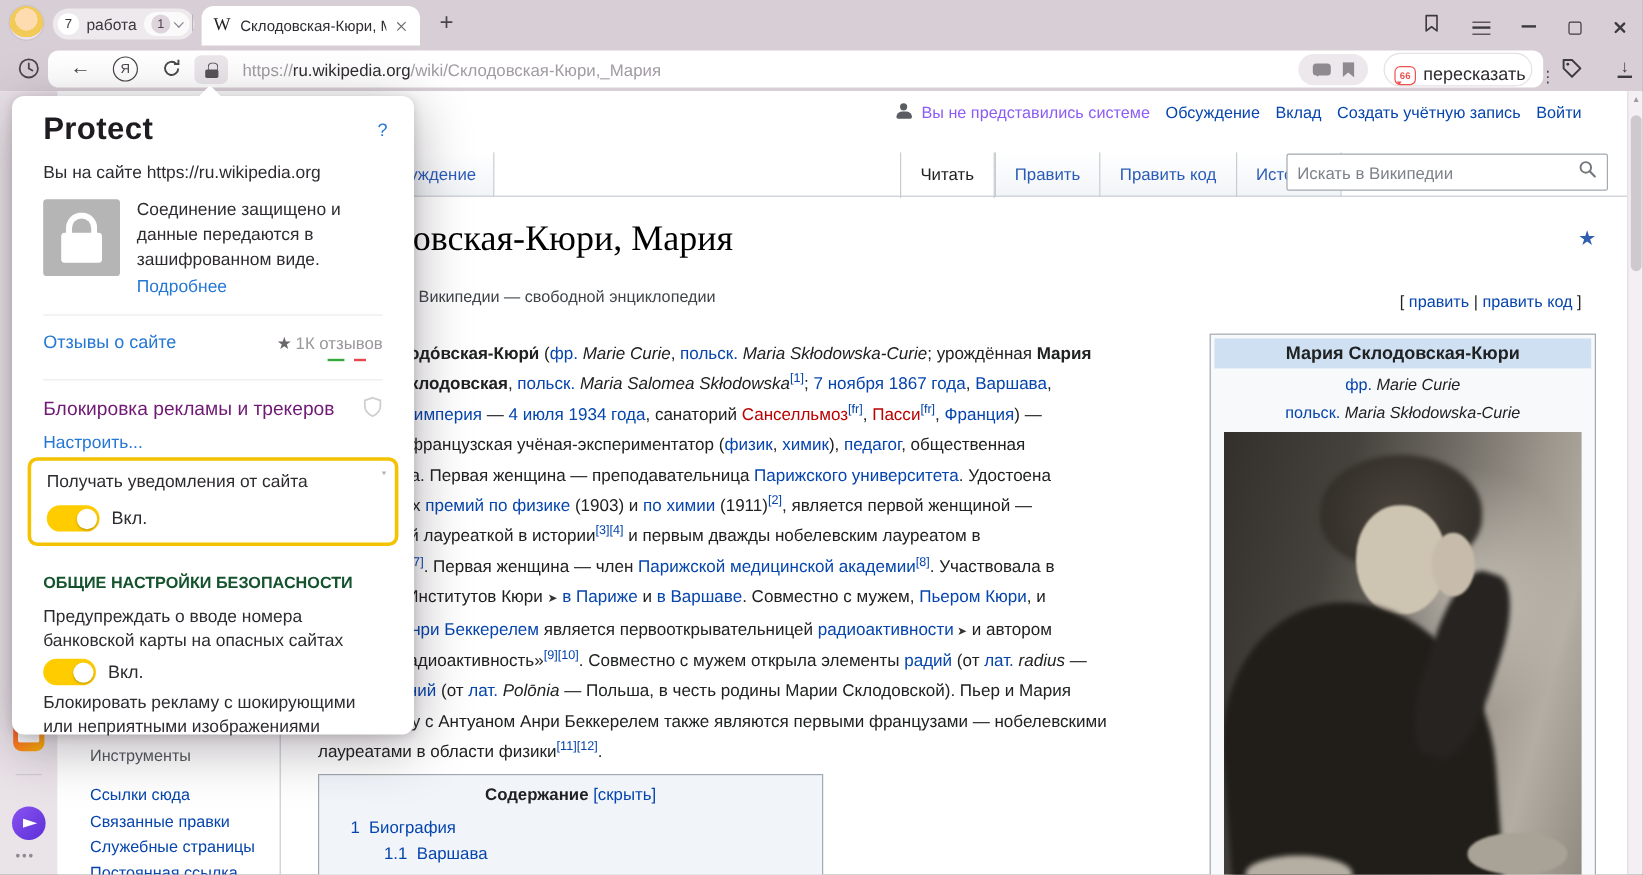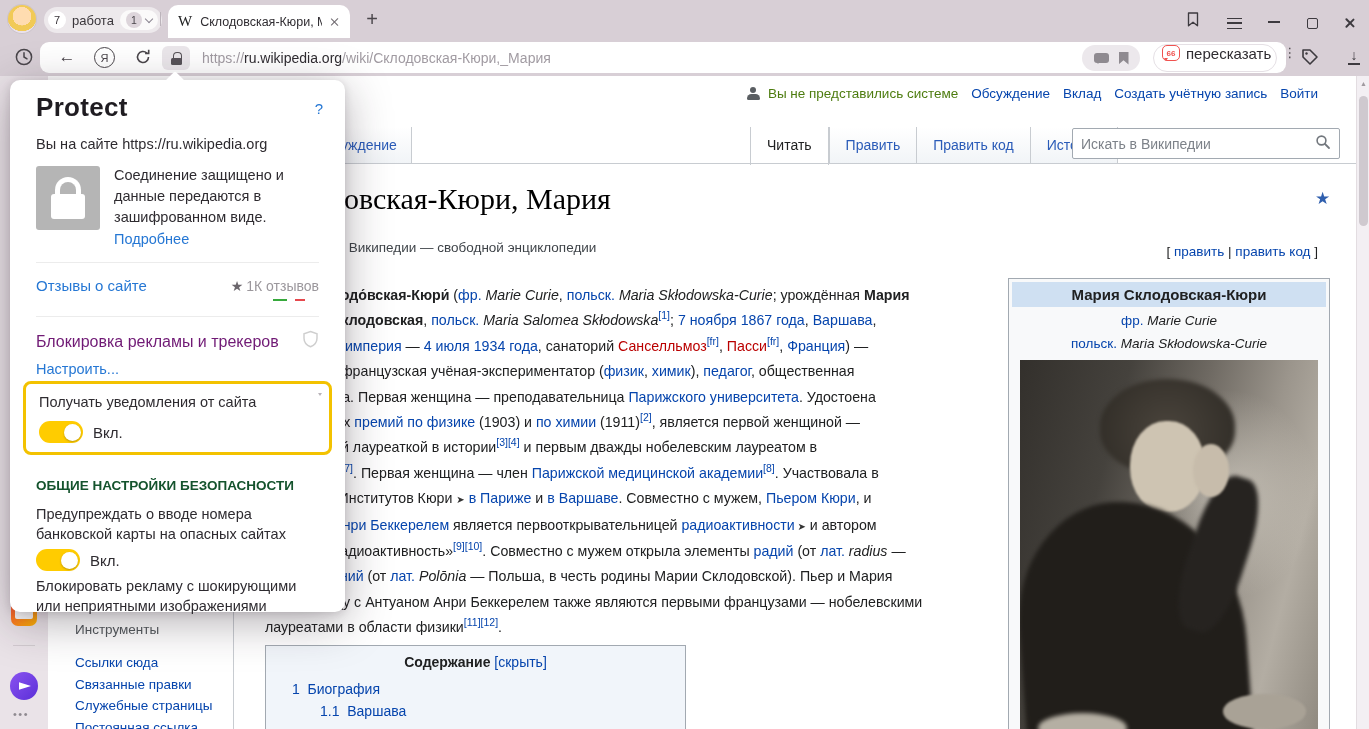--- a/index.html
+++ b/index.html
@@ -47,21 +47,21 @@
   .lockmini{position:relative;width:11px;height:13px}
   .lockmini::before{content:"";position:absolute;left:2px;top:0;width:7px;height:7px;border:1.8px solid #575258;border-bottom:none;border-radius:4px 4px 0 0}
   .lockmini::after{content:"";position:absolute;left:0;bottom:0;width:11px;height:7px;background:#575258;border-radius:1.5px}
   .urltext{position:absolute;left:202px;top:48px;height:20px;display:flex;align-items:center;font-size:14px;white-space:pre}
   .sg-dim{color:#a19ba2}.sg-host{color:#2f2c31;font-weight:500}
   .graypill{position:absolute;left:1082px;top:45px;width:58px;height:26px;border-radius:13px;background:#ece8ec;display:flex;align-items:center;justify-content:center;gap:10px}
   .bubble{width:15px;height:10px;background:#8f8a90;border-radius:3px;position:relative}
   .bubble::after{content:"";position:absolute;left:2px;bottom:-3.5px;border:3.5px solid transparent;border-top-color:#8f8a90;border-left-width:2.5px;border-right-width:2.5px}
   .bmk{width:10px;height:13px;background:#8f8a90;clip-path:polygon(0 0,100% 0,100% 100%,50% 68%,0 100%)}
   .rephrase{position:absolute;left:1153px;top:44px;width:124px;height:28px;background:#fff;border:1px solid #e5e0e5;border-radius:14px;
-    display:flex;align-items:flex-start;gap:6px;padding:0 8px}
+    display:flex;align-items:flex-end;gap:6px;padding:0 8px}
   .qbadge{width:18px;height:16px;border:1.5px solid #f0524f;border-radius:5px;color:#f0524f;font-size:8px;font-weight:bold;
     display:flex;align-items:center;justify-content:center;position:relative;flex:0 0 auto}
   .qbadge::after{content:"";position:absolute;left:1px;bottom:-4px;border:3px solid transparent;border-top-color:#f0524f;border-left-width:2px;border-right-width:2px}
   .reph-label{font-size:15px;color:#2f2c31}
   .reph-sep{width:1px;height:14px;background:#e5e0e5}
   .vdots{font-size:13px;color:#4a464b}
   .dl-icon{position:absolute;left:1344px;top:46px;width:20px;height:22px;display:flex;flex-direction:column;align-items:center;justify-content:center}
   .dl-arrow{font-size:14px;color:#3d3a3f;line-height:12px}
   .dl-bar{width:12px;height:1.6px;background:#3d3a3f;margin-top:1.5px}
 
@@ -70,21 +70,21 @@
   .mail-ic::after{content:"";position:absolute;left:4px;top:7px;width:18px;height:12px;background:#fff;border-radius:2px;
     clip-path:polygon(0 0,100% 0,100% 100%,0 100%,0 0,50% 55%,100% 0,100% 18%,50% 70%,0 18%)}
   .strip-div{position:absolute;left:13px;top:645px;width:22px;height:1px;background:#d2cbd0}
   .alice{position:absolute;left:10px;top:672px;width:28px;height:28px;border-radius:50%;background:linear-gradient(135deg,#8a53f0,#5b2fd8)}
   .alice::after{content:"";position:absolute;left:9px;top:8px;width:12px;height:12px;background:#fff;clip-path:polygon(0 18%,100% 50%,0 82%);border-radius:2px}
   .strip-dots{position:absolute;left:13px;top:708px;font-size:11px;color:#8f8a90;letter-spacing:1.5px}
 
   
   .page{position:absolute;left:48px;top:76px;width:1308px;height:653px;background:#fff}
   .pbar{position:absolute;right:38px;top:10px;display:flex;align-items:center;gap:13px;font-size:13.5px}
-  .pbar .nolog{color:#4d7c0f;display:flex;align-items:center;gap:8px}
+  .pbar .nolog{color:#8b5cf6;display:flex;gap:8px}
   .person{position:relative;width:13px;height:13px}
   .person::before{content:"";position:absolute;left:3.5px;top:0;width:6px;height:6px;border-radius:50%;background:#5a5e62}
   .person::after{content:"";position:absolute;left:0;top:7px;width:13px;height:6px;border-radius:6px 6px 2px 2px;background:#5a5e62}
   .blue{color:#0645ad}
   .tabs-border{position:absolute;left:0;top:87px;width:1308px;height:1px;background:#c8ccd1}
   .wtab-row{position:absolute;left:702px;top:51px;display:flex;height:37px}
   .wtab{padding:0 16px;font-size:14px;line-height:37px;color:#2a5bb8;background:linear-gradient(#ffffff,#f1f4f7);border-left:1px solid #c8ccd1}
   .wtab:last-child{border-right:1px solid #c8ccd1}
   .wtab:first-child{background:#fff;color:#202122;border-right:1px solid #c8ccd1;height:38px}
   .wtab-partial{position:absolute;left:252px;top:51px;width:112px;height:37px;font-size:14px;line-height:37px;text-align:center;

